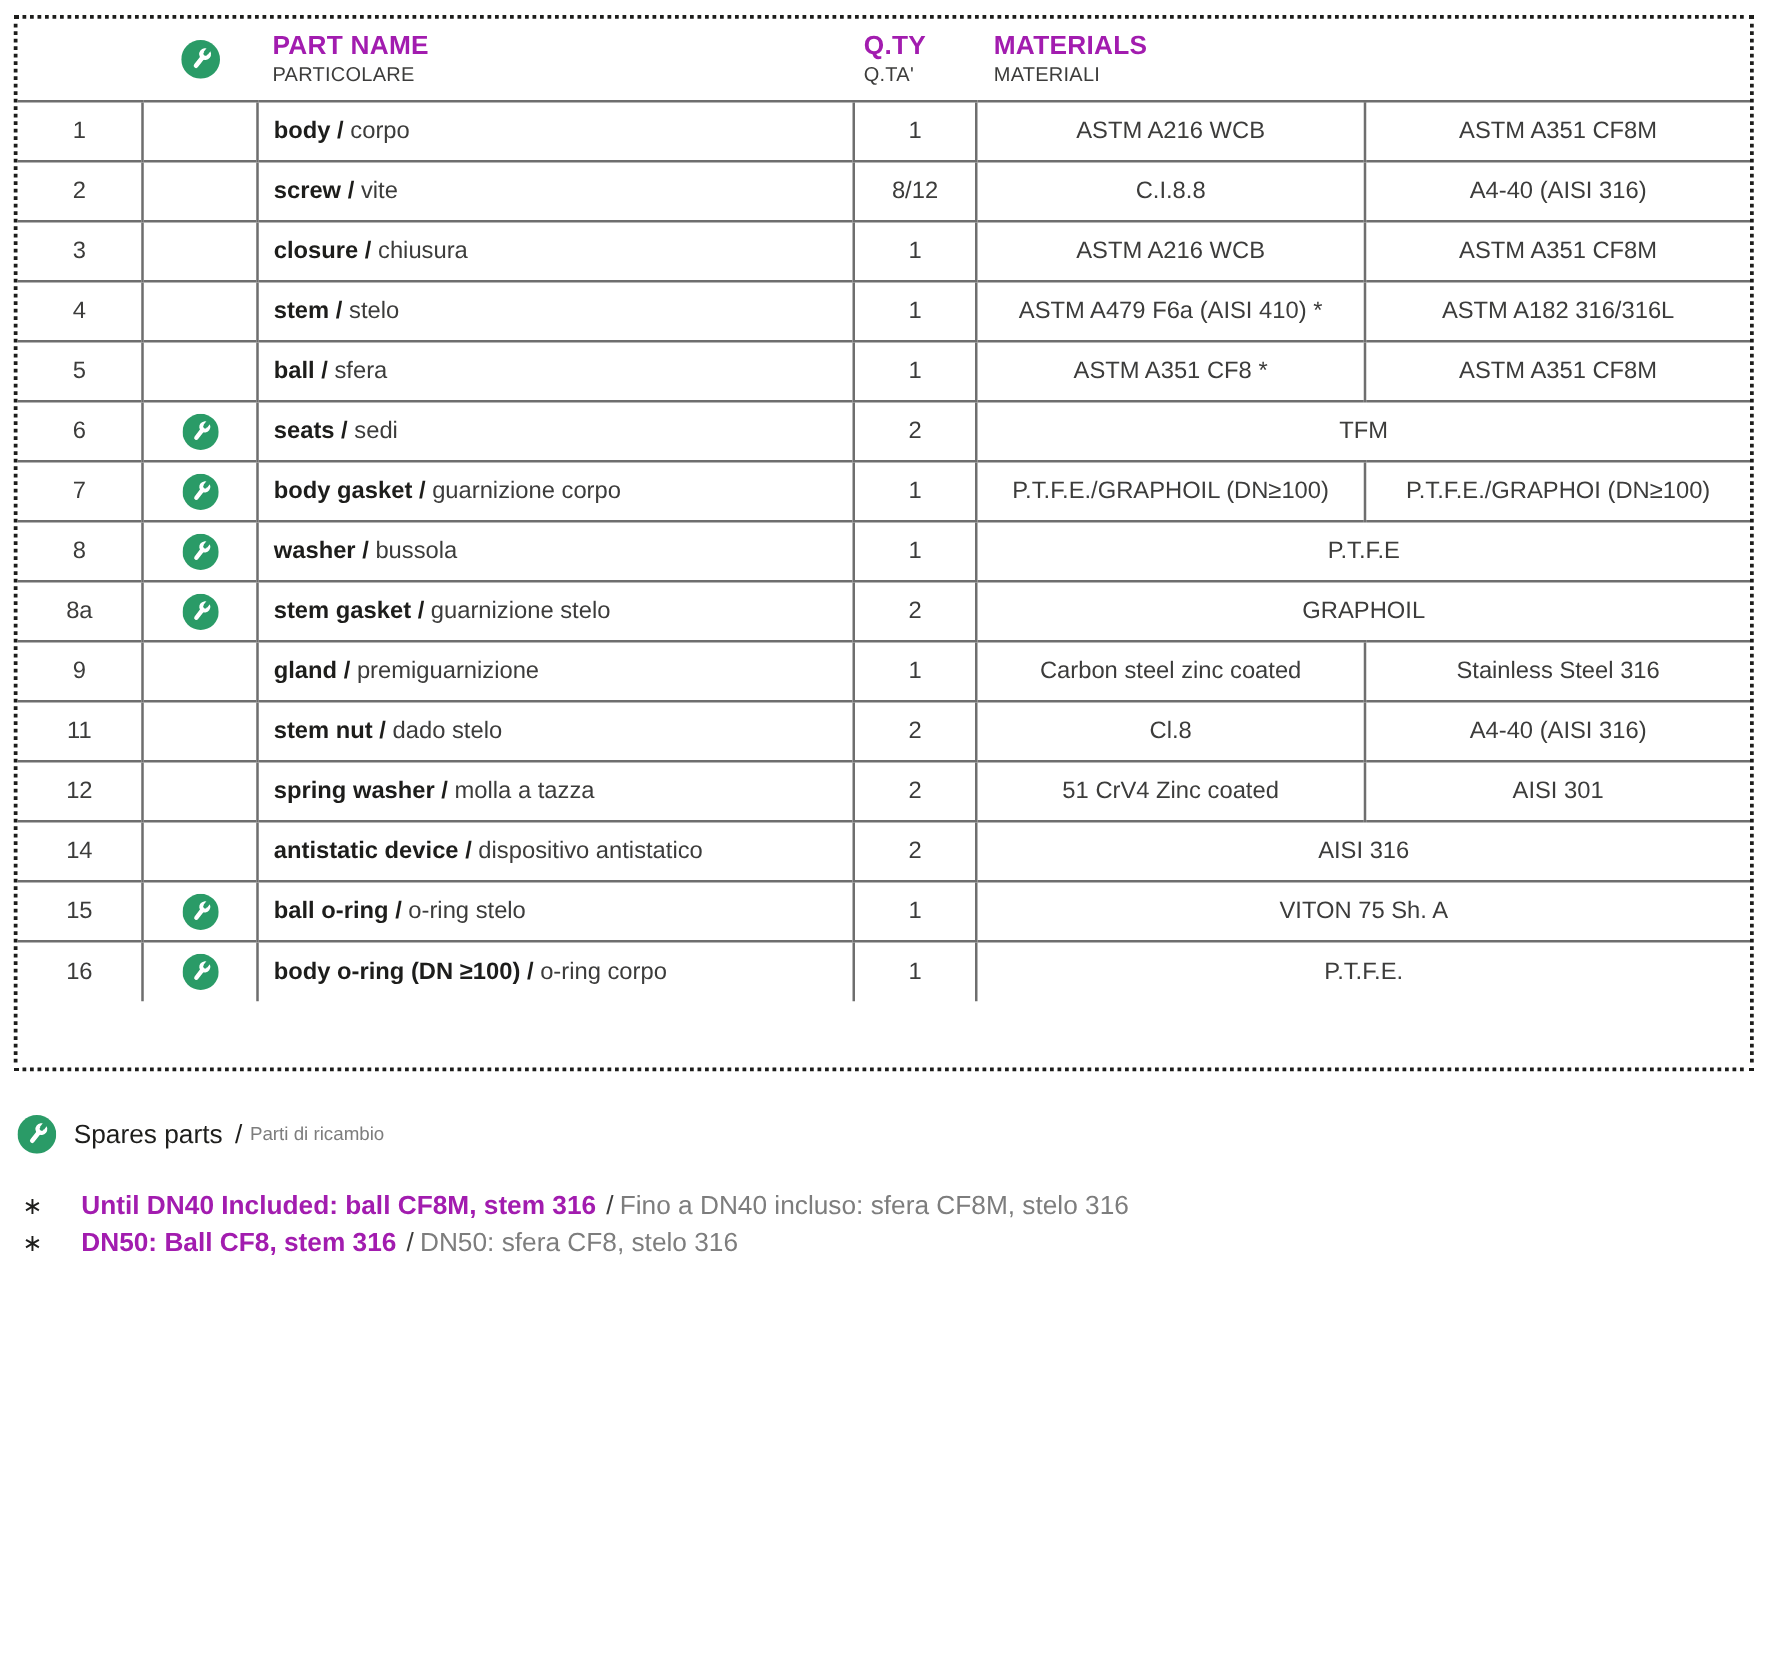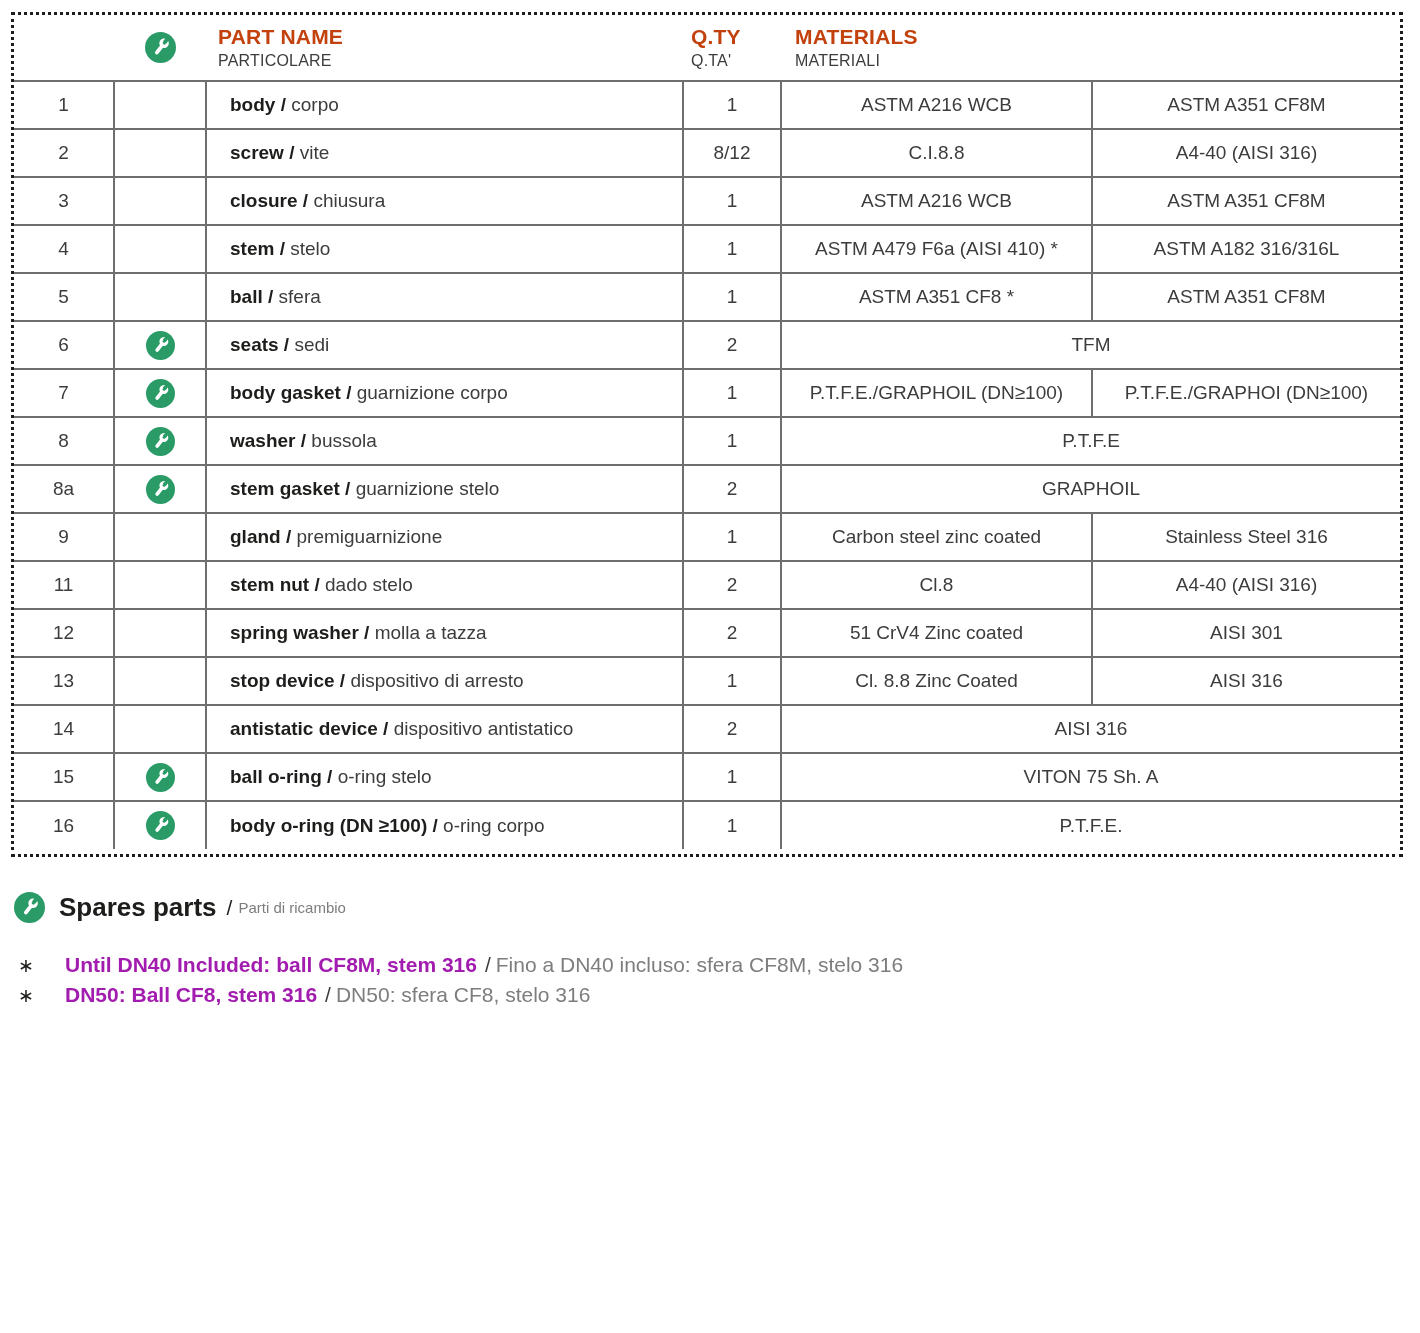--- a/index.html
+++ b/index.html
@@ -18,38 +18,38 @@
   }
   
   table.parts {
     width:100%; border-collapse:collapse; table-layout:fixed;
   }
   table.parts th, table.parts td {
     font-size:19px; vertical-align:middle;
     overflow:hidden; white-space:nowrap;
   }
   thead th { height:66px; border-bottom:2px solid #6e6e6e; text-align:left; }
-  thead .h-en { font-weight:bold; color:#c2410c; font-size:21px; letter-spacing:.2px; }
+  thead .h-en { font-weight:bold; color:#a21caf; font-size:21px; letter-spacing:.2px; }
   thead .h-it { font-weight:normal; color:#3c3c3b; font-size:16px; letter-spacing:.2px; margin-top:3px; }
   tbody td { height:48px; border-top:2px solid #6e6e6e; }
   tbody tr:last-child td { border-bottom:0; }
   tbody td + td { border-left:2px solid #6e6e6e; }
   td.cell-no, td.cell-qty { text-align:center; color:#3c3c3b; }
   td.cell-icon { text-align:center; }
-  td.cell-name { padding-left:23px; }
+  td.cell-name { padding-left:12px; }
   td.cell-mat { text-align:center; }
   .name-en { font-weight:bold; color:#1d1d1b; }
   .name-it { color:#3c3c3b; }
   
   .spare-icon { display:inline-block; width:29px; height:29px; vertical-align:middle; }
   thead .spare-icon { width:31px; height:31px; }
   
   .legend { position:absolute; left:14px; top:892px; display:flex; align-items:center; }
   .legend .spare-icon { width:31px; height:31px; margin-right:14px; }
-  .legend .leg-en { font-weight:bold; font-size:26px; color:#1d1d1b; }
+  .legend .leg-en { font-weight:normal; font-size:21px; color:#1d1d1b; }
   .legend .sep { font-size:21px; color:#1d1d1b; margin:0 6px 0 10px; }
   .legend .leg-it { font-size:15px; color:#7d7d7d; }
   .notes { position:absolute; left:18px; top:950px; }
   .note-row { display:flex; align-items:baseline; font-size:21px; line-height:29px; }
   .note-bullet { width:47px; color:#1d1d1b; font-size:19px; }
   .note-en { font-weight:bold; color:#a21caf; }
   .note-sep { color:#3c3c3b; margin:0 5px 0 8px; }
   .note-it { color:#7d7d7d; }
 </style>
 </head>
@@ -211,28 +211,20 @@
         </tr>
         <tr>
           <td class="cell-no">12</td>
           <td class="cell-icon"></td>
           <td class="cell-name"><span class="name-en">spring washer / </span><span class="name-it">molla a tazza</span></td>
           <td class="cell-qty">2</td>
           <td class="cell-mat">51 CrV4 Zinc coated</td>
           <td class="cell-mat">AISI 301</td>
         </tr>
         <tr>
-          <td class="cell-no">13</td>
-          <td class="cell-icon"></td>
-          <td class="cell-name"><span class="name-en">stop device / </span><span class="name-it">dispositivo di arresto</span></td>
-          <td class="cell-qty">1</td>
-          <td class="cell-mat">Cl. 8.8 Zinc Coated</td>
-          <td class="cell-mat">AISI 316</td>
-        </tr>
-        <tr>
           <td class="cell-no">14</td>
           <td class="cell-icon"></td>
           <td class="cell-name"><span class="name-en">antistatic device / </span><span class="name-it">dispositivo antistatico</span></td>
           <td class="cell-qty">2</td>
           <td class="cell-mat" colspan="2">AISI 316</td>
         </tr>
         <tr>
           <td class="cell-no">15</td>
           <td class="cell-icon"><svg class="spare-icon" viewBox="0 0 28 28" aria-hidden="true">
     <circle cx="14" cy="14" r="14" fill="#2a9b67"></circle>

